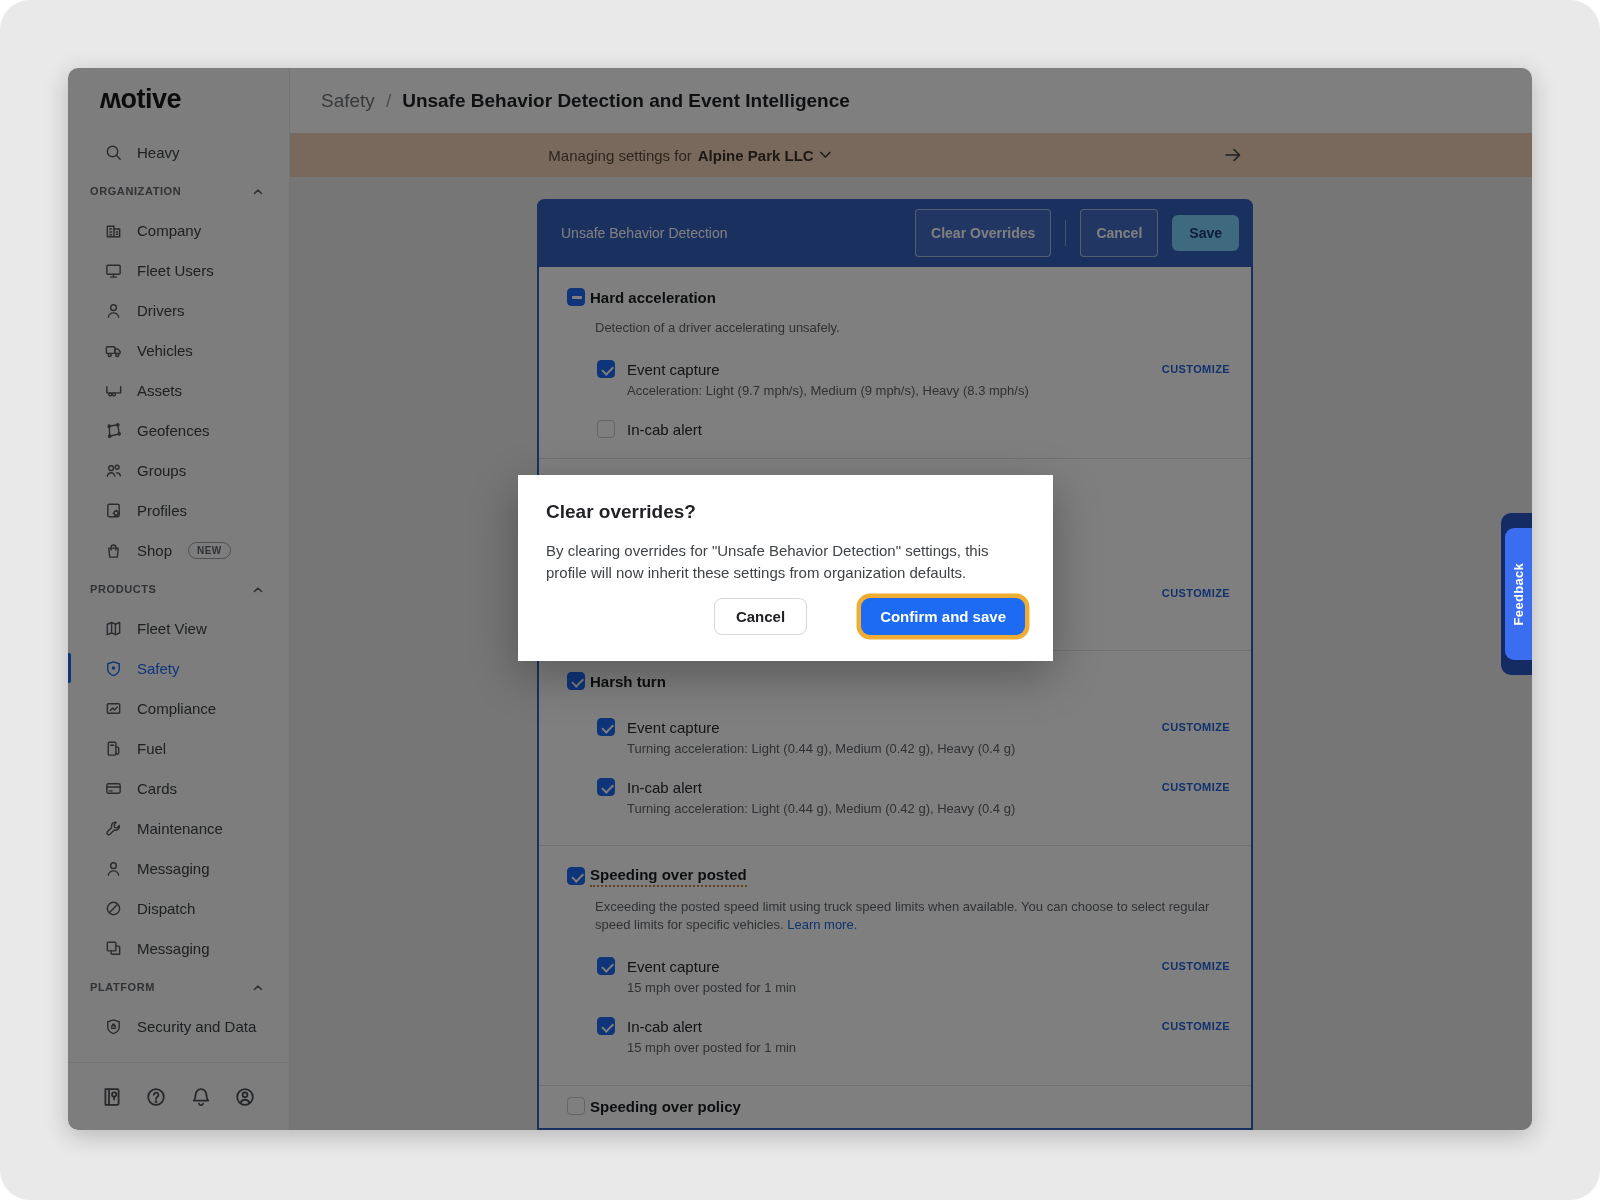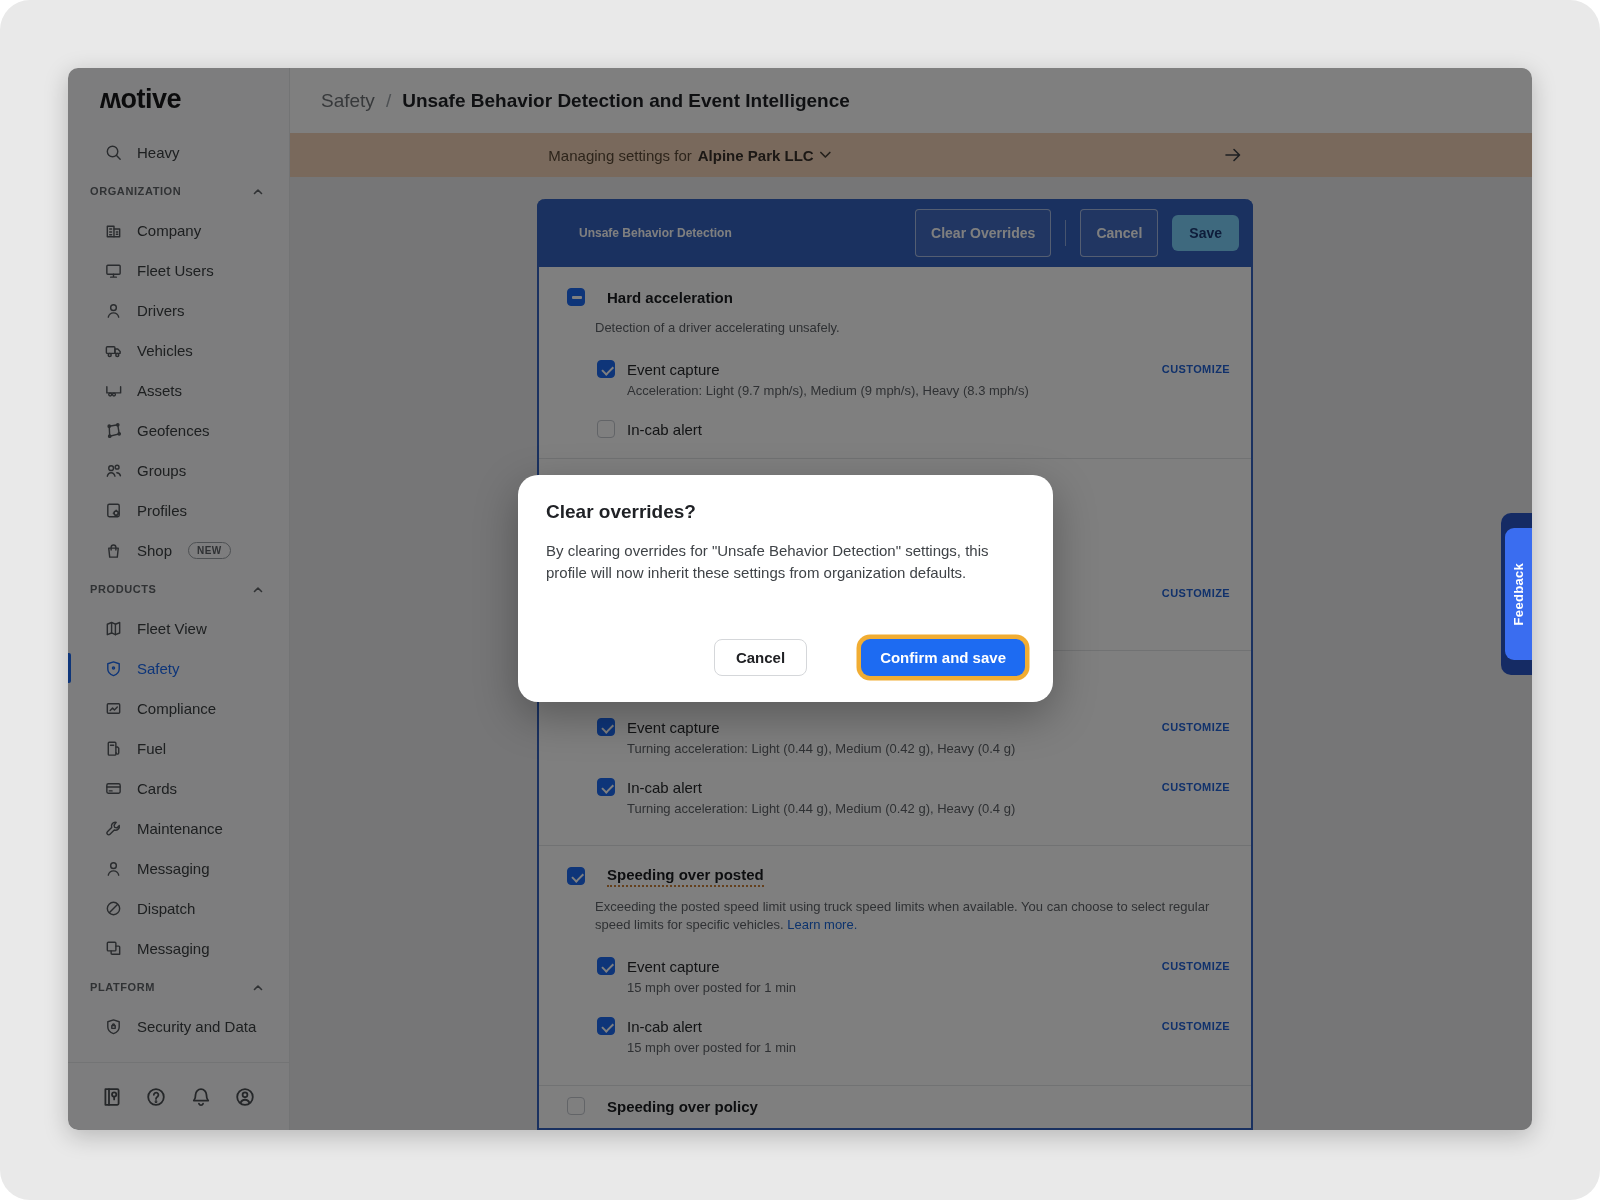--- a/index.html
+++ b/index.html
@@ -43,47 +43,47 @@
   .banner{position:absolute;left:222px;top:65px;width:1242px;height:44px;background:var(--banner-bg);}
   .banner-text{position:absolute;left:400px;top:0;height:44px;transform:translateX(-50%);display:flex;align-items:center;gap:6px;font-size:15px;color:#5a4936;white-space:nowrap;}
   .banner-org{font-weight:700;color:#38302a;}
   .banner-text svg{width:12px;height:8px;stroke:#4a4238;fill:none;stroke-width:1.7;stroke-linecap:round;stroke-linejoin:round;}
   .banner-arrow{position:absolute;right:288px;top:11px;width:22px;height:22px;cursor:pointer;}
   .banner-arrow svg{width:22px;height:22px;stroke:#3c3f43;fill:none;stroke-width:1.6;stroke-linecap:round;stroke-linejoin:round;}
 
   
   .panel{position:absolute;left:469px;top:131px;width:716px;height:931px;background:#ffffff;border:2px solid var(--panel-header);border-top:none;border-radius:8px 8px 0 0;}
   .panel-header{position:absolute;left:-2px;top:0;width:716px;height:68px;background:var(--panel-header);border-radius:8px 8px 0 0;display:flex;align-items:center;padding:0 14px 0 24px;}
-  .panel-title{font-size:12px;font-weight:700;color:#fff;flex:1;margin-left:18px;}
+  .panel-title{font-size:14px;font-weight:400;color:#fff;flex:1;}
   .ph-btn{font-size:14px;font-weight:600;color:#fff;background:rgba(255,255,255,.07);border:1px solid rgba(255,255,255,.55);border-radius:4px;padding:15px 15px;cursor:pointer;white-space:nowrap;}
   .ph-sep{width:1px;height:26px;background:rgba(255,255,255,.45);margin:0 14px;}
   .ph-save{font-size:14px;font-weight:700;color:#1d3b76;background:#7dd3fc;border:none;border-radius:6px;padding:10px 17px;margin-left:14px;cursor:pointer;}
   .panel-body{position:absolute;left:0;top:68px;width:712px;bottom:0;overflow:hidden;}
   .sec{padding:20px 21px 0 28px;overflow:hidden;}
   .sec + .sec{border-top:1px solid var(--divider);}
-  .sec-title-row{display:flex;align-items:center;gap:22px;height:20px;}
+  .sec-title-row{display:flex;align-items:center;gap:5px;height:20px;}
   .sec-title{font-size:15px;font-weight:700;color:#1b1d20;white-space:nowrap;}
   .sec-title.dotted{border-bottom:2px dotted #c9803a;padding-bottom:2px;}
   .sec-desc{margin:12px 0 0 28px;font-size:13px;line-height:18px;color:var(--text-soft);max-width:655px;}
   .sec-desc a{color:#1a66d9;text-decoration:none;}
   .rows{margin-left:30px;}
   .row{display:flex;align-items:center;gap:12px;height:20px;}
   .row-label{font-size:15px;color:#26282b;flex:1;white-space:nowrap;}
   .customize{font-size:11px;font-weight:700;letter-spacing:.4px;color:#2263d6;cursor:pointer;white-space:nowrap;}
   .row-detail{margin:4px 0 0 30px;font-size:13px;line-height:16px;color:var(--text-soft);white-space:nowrap;}
 
   
   .cb{width:18px;height:18px;border-radius:4px;border:1.5px solid #c4c8ce;background:#fff;flex:none;position:relative;cursor:pointer;}
   .cb.checked,.cb.indeterminate{background:var(--accent);border-color:var(--accent);}
   .cb.checked::after{content:"";position:absolute;left:4px;top:4.5px;width:9px;height:4.5px;border-left:2px solid #fff;border-bottom:2px solid #fff;transform:rotate(-45deg);}
   .cb.indeterminate::after{content:"";position:absolute;left:3.5px;top:7px;width:10px;height:2.5px;background:#fff;border-radius:1px;}
 
   
   .dim-overlay{position:absolute;inset:0;background:rgba(0,0,0,.5);z-index:50;}
-  .modal{position:absolute;left:450px;top:407px;width:535px;height:227px;background:#fff;border-radius:20px;box-shadow:0 14px 44px rgba(0,0,0,.3);z-index:70;padding:26px 28px;}
+  .modal{position:absolute;left:450px;top:407px;width:535px;height:186px;background:#fff;border-radius:0;box-shadow:0 14px 44px rgba(0,0,0,.3);z-index:70;padding:26px 28px;}
   .modal-title{font-size:19px;font-weight:700;color:var(--text-dark);}
   .modal-body{margin-top:17px;font-size:15px;line-height:22px;color:#3f4347;max-width:470px;}
   .modal-actions{position:absolute;right:28px;bottom:26px;display:flex;gap:15px;align-items:center;}
   .btn-cancel{font-size:15px;font-weight:600;color:#202124;background:#fff;border:1px solid #d5d7da;border-radius:8px;padding:9px 21px;cursor:pointer;}
   .btn-confirm{font-size:15px;font-weight:700;color:#fff;background:var(--accent);border:none;border-radius:9px;padding:10px 19px;cursor:pointer;box-shadow:0 0 0 4.5px var(--ring);margin-left:39px;}
 
   
   .feedback-under{position:absolute;left:1433px;top:445px;width:31px;height:162px;background:#2a57c9;border-radius:10px 0 0 10px;z-index:10;}
   .feedback-tab{position:absolute;left:1437px;top:460px;width:27px;height:132px;background:var(--feedback);border-radius:9px 0 0 9px;z-index:60;display:flex;align-items:center;justify-content:center;cursor:pointer;}
   .feedback-tab span{writing-mode:vertical-rl;transform:rotate(180deg);color:#fff;font-size:13px;font-weight:600;letter-spacing:.3px;}

